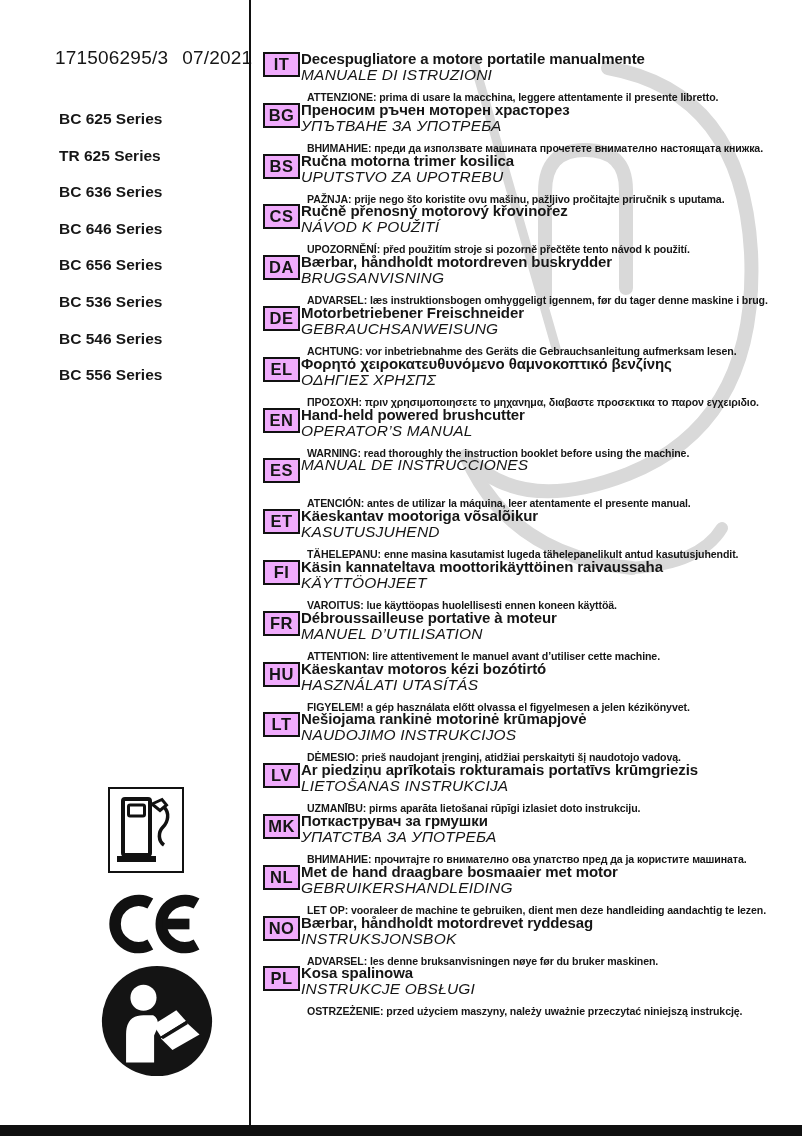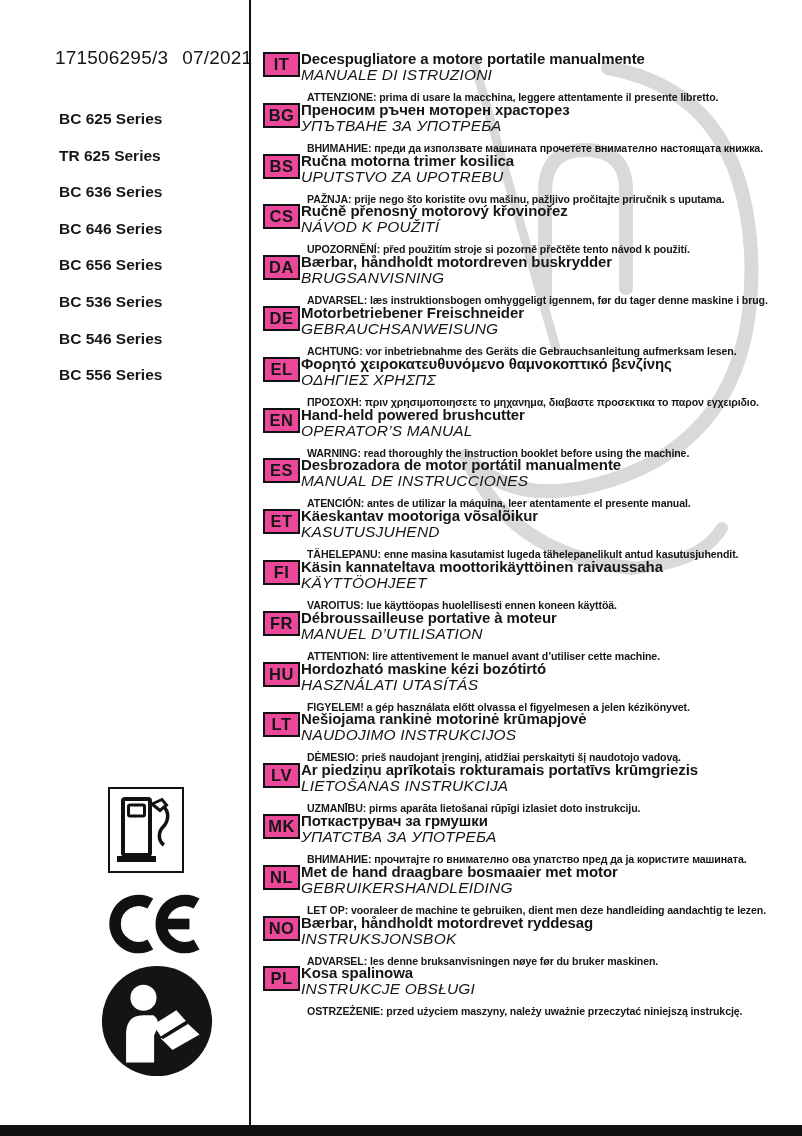--- a/index.html
+++ b/index.html
@@ -40,21 +40,21 @@
     border:2px solid #111; background:#fff;
     display:flex; align-items:center; justify-content:center;
   }
   .ce-mark { position:absolute; left:104px; top:892px; }
   .read-icon { position:absolute; left:99px; top:963px; }
   
   .lang-list { position:absolute; left:263px; top:51px; width:535px; }
   .lang-row { position:relative; height:50.8px; }
   .lang-code {
     position:absolute; left:0; top:1px; width:33px; height:21px;
-    border:2px solid #111; background:#ec4899;
+    border:2px solid #111; background:#f0abfc;
     font-size:16.5px; font-weight:bold; letter-spacing:0.5px;
     display:flex; align-items:center; justify-content:center;
   }
   .lang-text { position:absolute; left:38px; top:0; white-space:nowrap; }
   .lang-title { font-size:15px; font-weight:bold; line-height:16px; letter-spacing:-0.1px; }
   .lang-sub   { font-size:15.5px; line-height:16px; letter-spacing:0.2px;font-style:italic; }
   .lang-warning {
     position:absolute; left:44px; top:40px;
     font-size:10.6px; font-weight:bold; white-space:nowrap; letter-spacing:-0.1px;
   }
@@ -199,21 +199,20 @@
     <div class="lang-text">
       <div class="lang-title">Hand-held powered brushcutter</div>
       <div class="lang-sub">OPERATOR’S MANUAL</div>
     </div>
     <div class="lang-warning">WARNING: read thoroughly the instruction booklet before using the machine.</div>
   </div>
 
   <div class="lang-row">
     <div class="lang-code">ES</div>
     <div class="lang-text">
-      <div class="lang-title">Desbrozadora de motor portátil manualmente</div>
       <div class="lang-sub">MANUAL DE INSTRUCCIONES</div>
     </div>
     <div class="lang-warning">ATENCIÓN: antes de utilizar la máquina, leer atentamente el presente manual.</div>
   </div>
 
   <div class="lang-row">
     <div class="lang-code">ET</div>
     <div class="lang-text">
       <div class="lang-title">Käeskantav mootoriga võsalõikur</div>
       <div class="lang-sub">KASUTUSJUHEND</div>
@@ -236,21 +235,21 @@
       <div class="lang-title">Débroussailleuse portative à moteur</div>
       <div class="lang-sub">MANUEL D’UTILISATION</div>
     </div>
     <div class="lang-warning">ATTENTION: lire attentivement le manuel avant d’utiliser cette machine.</div>
   </div>
 
 
   <div class="lang-row">
     <div class="lang-code">HU</div>
     <div class="lang-text">
-      <div class="lang-title">Hordozható maskine kézi bozótirtó</div>
+      <div class="lang-title">Käeskantav motoros kézi bozótirtó</div>
       <div class="lang-sub">HASZNÁLATI UTASÍTÁS</div>
     </div>
     <div class="lang-warning">FIGYELEM! a gép használata előtt olvassa el figyelmesen a jelen kézikönyvet.</div>
   </div>
 
   <div class="lang-row">
     <div class="lang-code">LT</div>
     <div class="lang-text">
       <div class="lang-title">Nešiojama rankinė motorinė krūmapjovė</div>
       <div class="lang-sub">NAUDOJIMO INSTRUKCIJOS</div>

